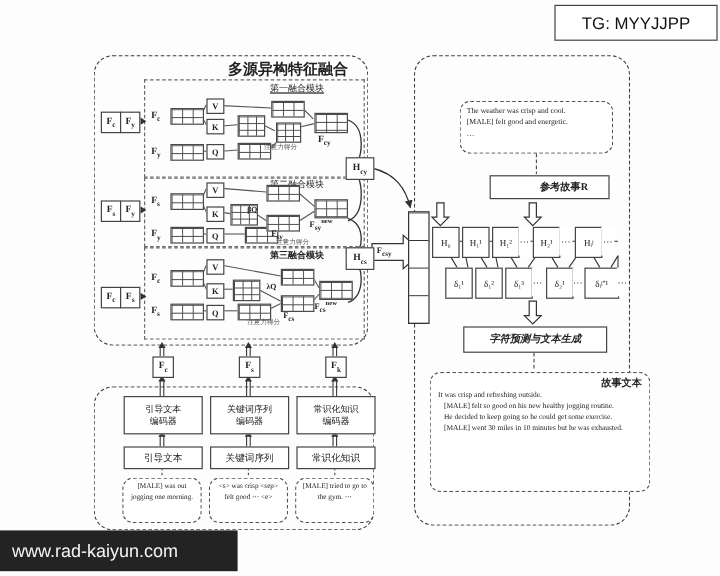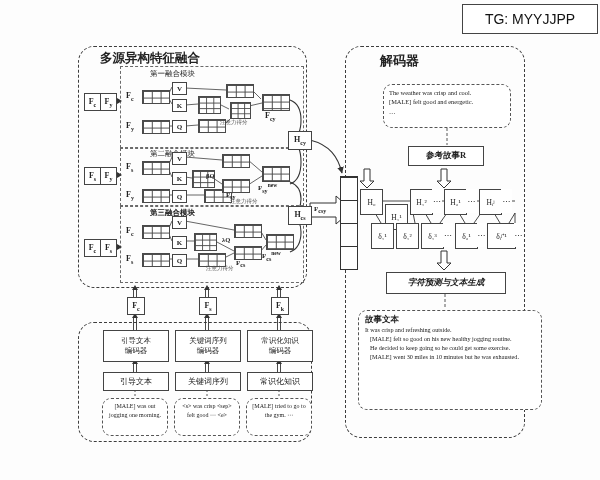--- a/index.html
+++ b/index.html
@@ -1,21 +1,21 @@
 <!DOCTYPE html>
 <html><head>
 <meta charset="utf-8">
 <style>
   html,body{margin:0;padding:0;background:#e8e8e8;}
   .screen{position:relative;width:600px;height:480px;background:#fdfdfd;overflow:hidden;
           font-family:"Liberation Serif",serif;color:#222;}
   .abs{position:absolute;}
   .panel{border:1.6px dashed #3d3d3d;border-radius:16px;z-index:1;}
   .mod{border:1.1px dashed #6a6a6a;z-index:1;background:transparent;}
-  .ttl{font-weight:bold;text-align:left;z-index:3;}
+  .ttl{font-weight:bold;text-align:right;z-index:3;}
   .box{border:1px solid #444;background:#fff;display:flex;align-items:center;justify-content:center;z-index:3;}
   .dbox{border:1px dashed #555;border-radius:9px;background:#fff;z-index:3;}
   .grid{border:1px solid #4a4a4a;background-color:#fff;z-index:3;
         background-image:linear-gradient(to right,#4a4a4a 1px,transparent 1px),
                          linear-gradient(to bottom,#4a4a4a 1px,transparent 1px);}
   .g32{width:26px;height:12px;background-size:8.8px 6.6px;}
   .g33{width:21px;height:16px;background-size:7.2px 5.6px;}
   .g33s{width:19px;height:15px;background-size:6.6px 5.2px;}
   .fl{font-weight:bold;font-size:8px;z-index:4;white-space:nowrap;}
   .fl sub{font-size:6px;}
@@ -147,21 +147,21 @@
 
         <polygon points="310,203 336,203 336,196 352,210 336,224 336,217 310,217"></polygon>
       </g>
     </g>
   </svg>
 
   <div class="abs panel" style="left:78px;top:46px;width:227px;height:240px;"></div>
   <div class="abs ttl" style="left:100px;top:50px;width:190px;font-size:12.5px;">多源异构特征融合</div>
 
   <div class="abs mod" style="left:120px;top:66px;width:182px;height:80px;"></div>
-  <div class="abs ttl" style="left:150px;top:69px;width:120px;font-size:7.5px;font-weight:normal;">第一融合模块</div>
+  <div class="abs ttl" style="left:150px;top:69px;width:120px;font-size:7.5px;font-weight:normal;text-decoration:underline;">第一融合模块</div>
   <div class="abs box" style="left:84px;top:93px;width:15px;height:16px;">
       <span class="fl"><span>F</span><sub>c</sub></span>
     </div>
   <div class="abs box" style="left:100px;top:93px;width:15px;height:16px;">
       <span class="fl"><span>F</span><sub>y</sub></span>
     </div>
   <span class="abs fl" style="left:126px;top:91px;"><span>F</span><sub>c</sub></span>
   <div class="abs grid g32" style="left:142px;top:90px;"></div>
   <div class="abs box qkv" style="left:172px;top:82px;">V</div>
   <div class="abs box qkv" style="left:172px;top:99px;">K</div>
@@ -232,32 +232,31 @@
   <div class="abs box" style="left:288px;top:206px;width:22px;height:17px;">
       <span class="fl"><span>H</span><sub>cs</sub></span>
     </div>
 
   <span class="abs fl" style="left:314px;top:205px;font-size:7px;z-index:4;"><span>F</span><sub>csy</sub></span>
 
   <div class="abs" style="left:340px;top:176px;width:16px;height:92px;border:1.2px solid #333;background-color:#fff;z-index:3;
        background-image:linear-gradient(to bottom,#333 1px,transparent 1px);background-size:100% 23px;"></div>
 
   <div class="abs panel" style="left:345px;top:46px;width:178px;height:390px;"></div>
-  <div class="abs ttl" style="left:380px;top:52px;width:110px;font-size:13px;">解码器</div>
 
   <div class="abs dbox" style="left:383px;top:84px;width:128px;height:44px;padding:3px 5px;box-sizing:border-box;">
     <div class="eng">The weather was crisp and cool.</div>
     <div class="eng">[MALE] felt good and energetic.</div>
     <div class="eng">…</div>
   </div>
 
-  <div class="abs box" style="left:408px;top:146px;width:74px;height:18px;font-size:8.5px;font-weight:bold;">参考故事R</div>
+  <div class="abs box" style="left:408px;top:146px;width:74px;height:18px;font-size:8.5px;font-weight:bold;padding-left:24px;">参考故事R</div>
 
   <div class="abs box cell" style="left:360px;top:189px;width:21px;height:24px;">H₀</div>
-  <div class="abs box cell" style="left:385px;top:204px;width:21px;height:24px;">H₁¹</div>
+  <div class="abs box cell" style="left:385px;top:189px;width:21px;height:24px;">H₁¹</div>
   <div class="abs box cell" style="left:410px;top:189px;width:21px;height:24px;">H₁²</div>
   <div class="abs dots" style="left:432px;top:189px;width:10px;height:24px;">⋯</div>
   <div class="abs box cell" style="left:444px;top:189px;width:21px;height:24px;">H₂¹</div>
   <div class="abs dots" style="left:466px;top:189px;width:11px;height:24px;">⋯</div>
   <div class="abs box cell" style="left:479px;top:189px;width:21px;height:24px;">Hᵢʲ</div>
   <div class="abs dots" style="left:501px;top:189px;width:11px;height:24px;">⋯</div>
 
   <div class="abs box cell" style="left:371px;top:223px;width:21px;height:24px;">δ₁¹</div>
   <div class="abs box cell" style="left:396px;top:223px;width:21px;height:24px;">δ₁²</div>
   <div class="abs box cell" style="left:421px;top:223px;width:21px;height:24px;">δ₁³</div>
@@ -304,14 +303,15 @@
 
   <div class="abs box" style="left:103px;top:372px;width:64px;height:17px;font-size:8px;">引导文本</div>
   <div class="abs box" style="left:175px;top:372px;width:64px;height:17px;font-size:8px;">关键词序列</div>
   <div class="abs box" style="left:247px;top:372px;width:64px;height:17px;font-size:8px;">常识化知识</div>
 
   <div class="abs dbox eng" style="left:102px;top:398px;width:66px;height:38px;padding:3px 4px;box-sizing:border-box;font-size:6px;text-align:center;">[MALE] was out jogging one morning.</div>
   <div class="abs dbox eng" style="left:174px;top:398px;width:66px;height:38px;padding:3px 4px;box-sizing:border-box;font-size:6px;text-align:center;">&lt;s&gt; was crisp &lt;sep&gt; felt good ⋯ &lt;e&gt;</div>
   <div class="abs dbox eng" style="left:246px;top:398px;width:66px;height:38px;padding:3px 4px;box-sizing:border-box;font-size:6px;text-align:center;">[MALE] tried to go to the gym. ⋯</div>
 
   <div class="abs wm-top" style="left:462px;top:4px;width:134px;height:28px;">TG: MYYJJPP</div>
+  <div class="abs wm-bot" style="left:0px;top:442px;width:188px;height:34px;">www.rad-kaiyun.com</div>
 
 </div>
 
 </body></html>

